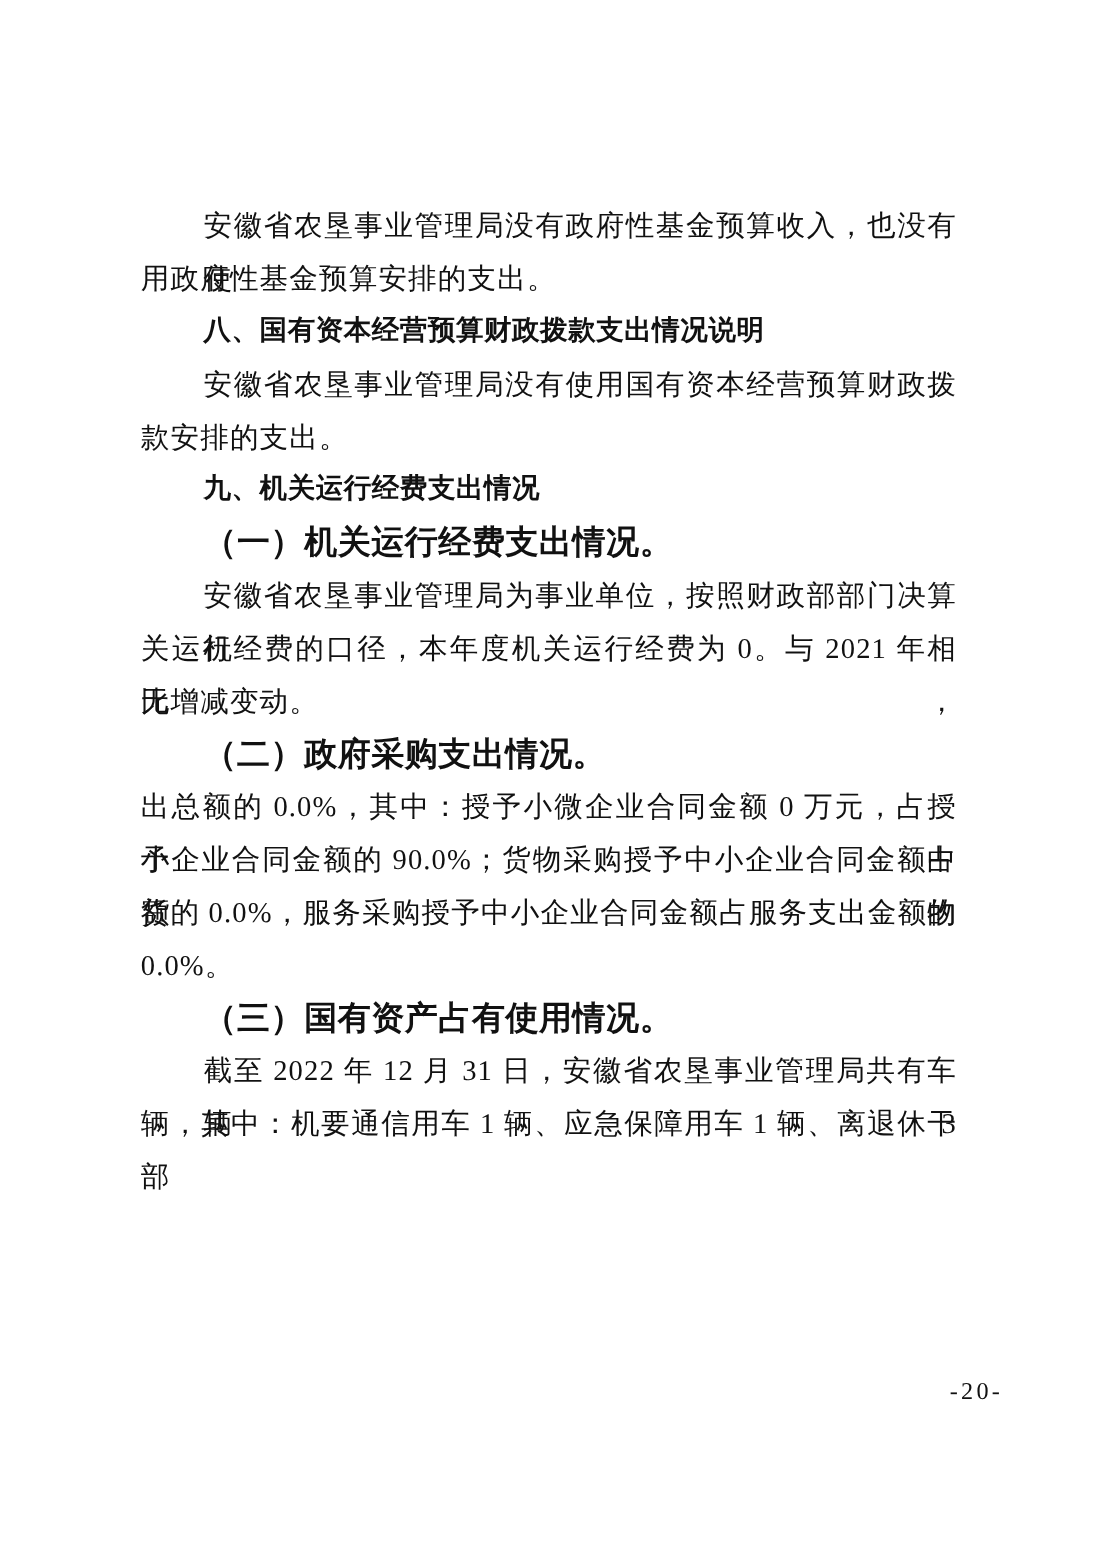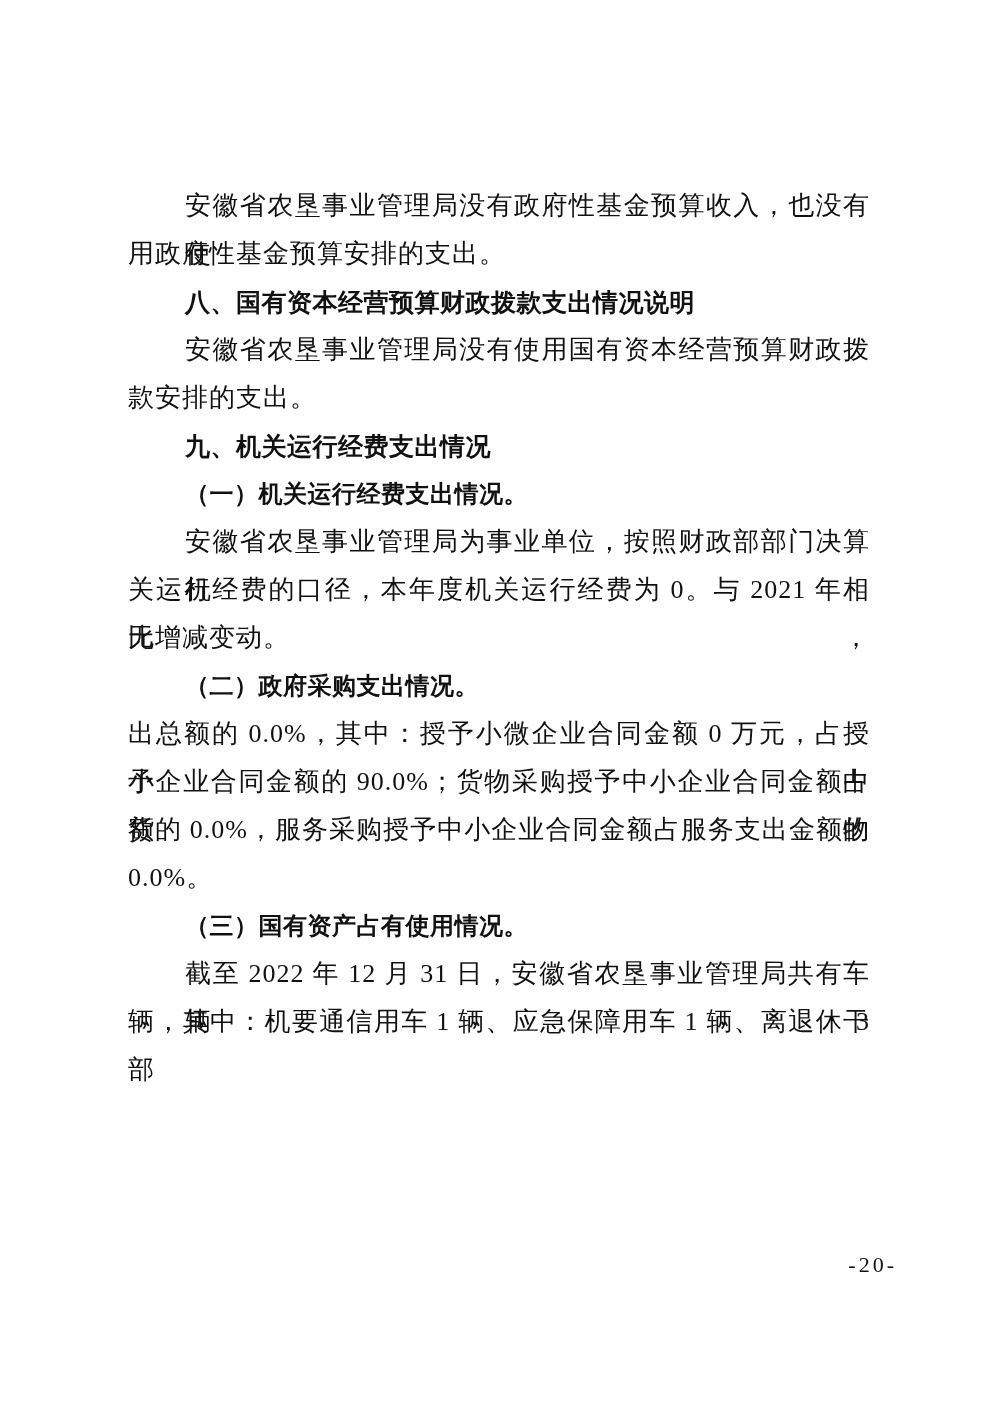--- a/index.html
+++ b/index.html
@@ -28,45 +28,45 @@
     height: 48px;
     line-height: 48px;
     font-size: 26px;
     white-space: nowrap;
     letter-spacing: 1px;
   }
   .line.body {
     font-family: "Liberation Serif", "DejaVu Serif", serif;
   }
   .line.h1 {
-    font-family: Liberation Sans, sans-serif;
+    font-family: Liberation Mono, monospace;
     font-weight: bold;
     font-size: 25px;
     letter-spacing: 0.5px;
   }
   .line.h2 {
     font-family: "Liberation Sans", "DejaVu Sans", sans-serif;
     font-weight: bold;
-    font-size: 24px;
+    font-size: 30px;
     letter-spacing: 0.5px;
   }
   .line.indent {
     padding-left: 57px;
   }
   .line.fill {
     white-space: normal;
     text-align: justify;
     text-align-last: justify;
     -moz-text-align-last: justify;
     text-justify: inter-character;
   }
   .page-number {
     position: absolute;
     top: 1241px;
-    right: 127px;
+    right: 112px;
     height: 48px;
     line-height: 48px;
     font-size: 22px;
     letter-spacing: 3px;
     font-family: "Liberation Serif", "DejaVu Serif", serif;
     color: #111111;
   }
 </style>
 </head>
 <body>

